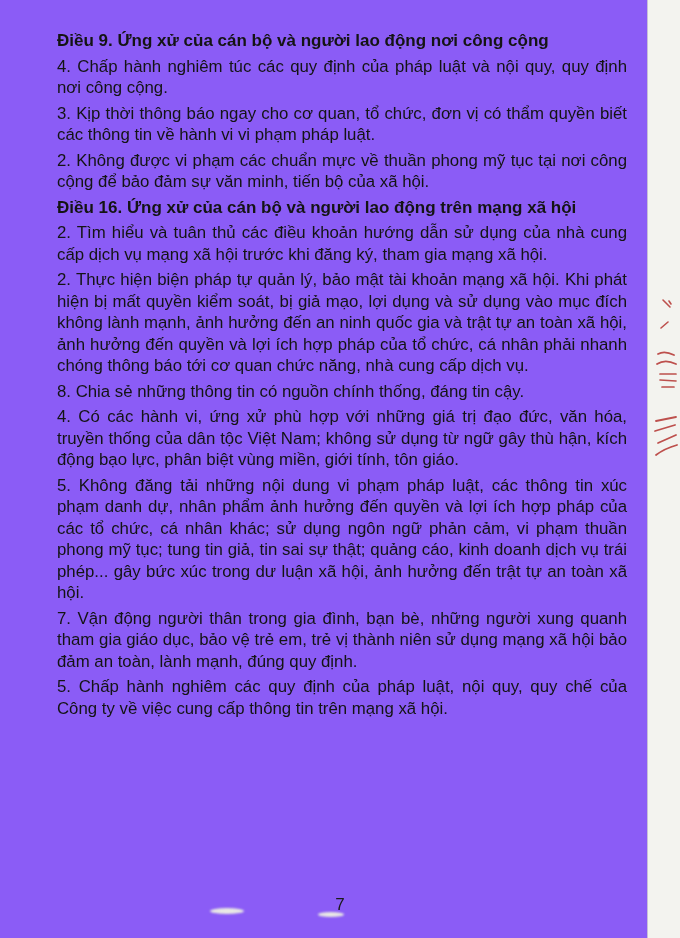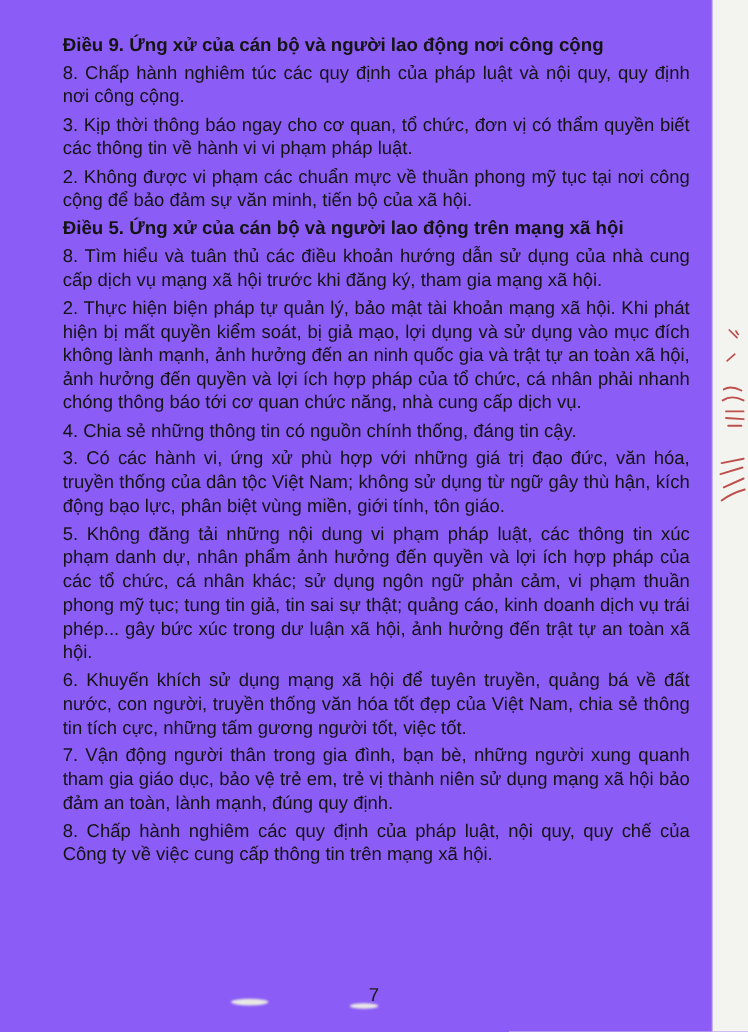--- a/index.html
+++ b/index.html
@@ -63,35 +63,34 @@
 
 <div class="page">
 
   <div class="edge-strip"></div>
   <div class="edge-line"></div>
 
   <div class="content">
 
     <section>
       <h2>Điều 9. Ứng xử của cán bộ và người lao động nơi công cộng</h2>
-      <p>8. Chấp hành nghiêm túc các quy định của pháp luật và nội quy, quy định nơi công cộng.</p>
+      <p>4. Chấp hành nghiêm túc các quy định của pháp luật và nội quy, quy định nơi công cộng.</p>
       <p>3. Kịp thời thông báo ngay cho cơ quan, tổ chức, đơn vị có thẩm quyền biết các thông tin về hành vi vi phạm pháp luật.</p>
       <p>2. Không được vi phạm các chuẩn mực về thuần phong mỹ tục tại nơi công cộng để bảo đảm sự văn minh, tiến bộ của xã hội.</p>
     </section>
 
     <section>
-      <h2>Điều 5. Ứng xử của cán bộ và người lao động trên mạng xã hội</h2>
-      <p>8. Tìm hiểu và tuân thủ các điều khoản hướng dẫn sử dụng của nhà cung cấp dịch vụ mạng xã hội trước khi đăng ký, tham gia mạng xã hội.</p>
+      <h2>Điều 16. Ứng xử của cán bộ và người lao động trên mạng xã hội</h2>
+      <p>2. Tìm hiểu và tuân thủ các điều khoản hướng dẫn sử dụng của nhà cung cấp dịch vụ mạng xã hội trước khi đăng ký, tham gia mạng xã hội.</p>
       <p>2. Thực hiện biện pháp tự quản lý, bảo mật tài khoản mạng xã hội. Khi phát hiện bị mất quyền kiểm soát, bị giả mạo, lợi dụng và sử dụng vào mục đích không lành mạnh, ảnh hưởng đến an ninh quốc gia và trật tự an toàn xã hội, ảnh hưởng đến quyền và lợi ích hợp pháp của tổ chức, cá nhân phải nhanh chóng thông báo tới cơ quan chức năng, nhà cung cấp dịch vụ.</p>
-      <p>4. Chia sẻ những thông tin có nguồn chính thống, đáng tin cậy.</p>
-      <p>3. Có các hành vi, ứng xử phù hợp với những giá trị đạo đức, văn hóa, truyền thống của dân tộc Việt Nam; không sử dụng từ ngữ gây thù hận, kích động bạo lực, phân biệt vùng miền, giới tính, tôn giáo.</p>
+      <p>8. Chia sẻ những thông tin có nguồn chính thống, đáng tin cậy.</p>
+      <p>4. Có các hành vi, ứng xử phù hợp với những giá trị đạo đức, văn hóa, truyền thống của dân tộc Việt Nam; không sử dụng từ ngữ gây thù hận, kích động bạo lực, phân biệt vùng miền, giới tính, tôn giáo.</p>
       <p>5. Không đăng tải những nội dung vi phạm pháp luật, các thông tin xúc phạm danh dự, nhân phẩm ảnh hưởng đến quyền và lợi ích hợp pháp của các tổ chức, cá nhân khác; sử dụng ngôn ngữ phản cảm, vi phạm thuần phong mỹ tục; tung tin giả, tin sai sự thật; quảng cáo, kinh doanh dịch vụ trái phép... gây bức xúc trong dư luận xã hội, ảnh hưởng đến trật tự an toàn xã hội.</p>
-      <p>6. Khuyến khích sử dụng mạng xã hội để tuyên truyền, quảng bá về đất nước, con người, truyền thống văn hóa tốt đẹp của Việt Nam, chia sẻ thông tin tích cực, những tấm gương người tốt, việc tốt.</p>
       <p>7. Vận động người thân trong gia đình, bạn bè, những người xung quanh tham gia giáo dục, bảo vệ trẻ em, trẻ vị thành niên sử dụng mạng xã hội bảo đảm an toàn, lành mạnh, đúng quy định.</p>
-      <p>8. Chấp hành nghiêm các quy định của pháp luật, nội quy, quy chế của Công ty về việc cung cấp thông tin trên mạng xã hội.</p>
+      <p>5. Chấp hành nghiêm các quy định của pháp luật, nội quy, quy chế của Công ty về việc cung cấp thông tin trên mạng xã hội.</p>
     </section>
 
   </div>
 
   <svg class="red-mark" style="left:660px;top:298px;" width="14" height="14" viewBox="0 0 14 14">
     <path d="M3,2 L10,9 M9,3 L11,6" stroke="#b43431" stroke-width="1.6" fill="none" stroke-linecap="round"></path>
   </svg>
   <svg class="red-mark" style="left:659px;top:320px;" width="13" height="12" viewBox="0 0 13 12">
     <path d="M2,8 L9,2" stroke="#b43431" stroke-width="1.6" fill="none" stroke-linecap="round"></path>
   </svg>

